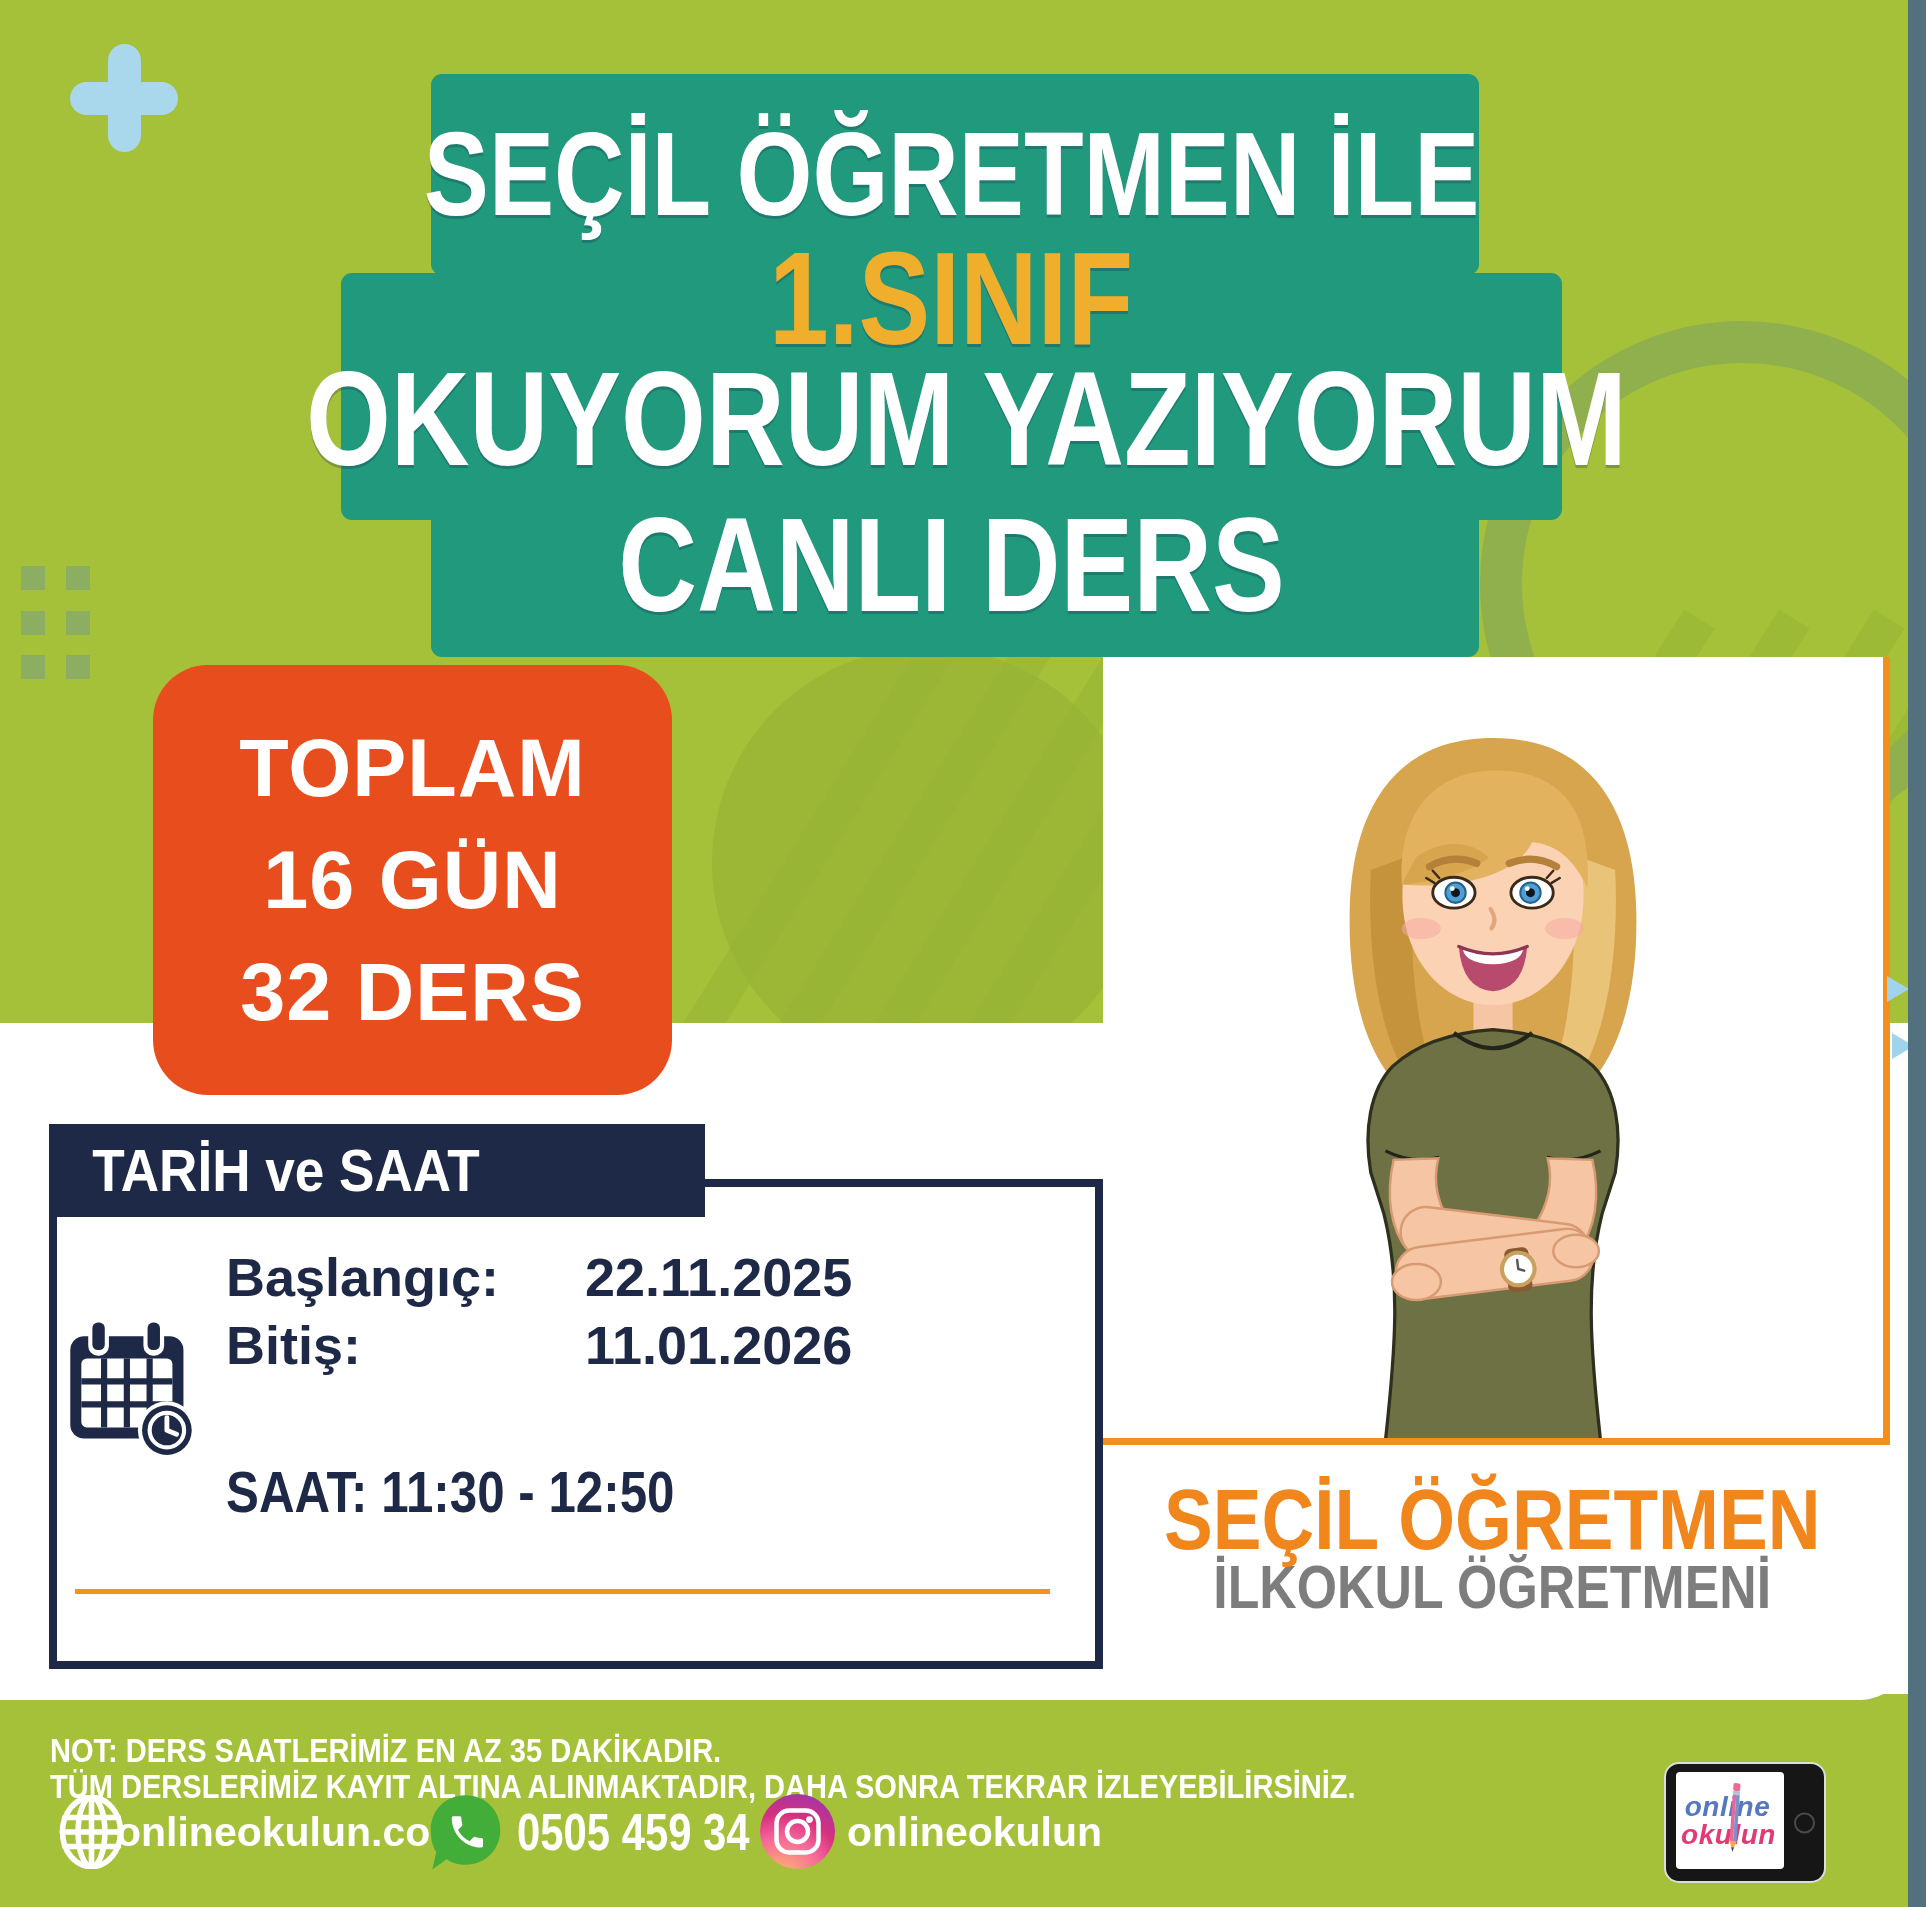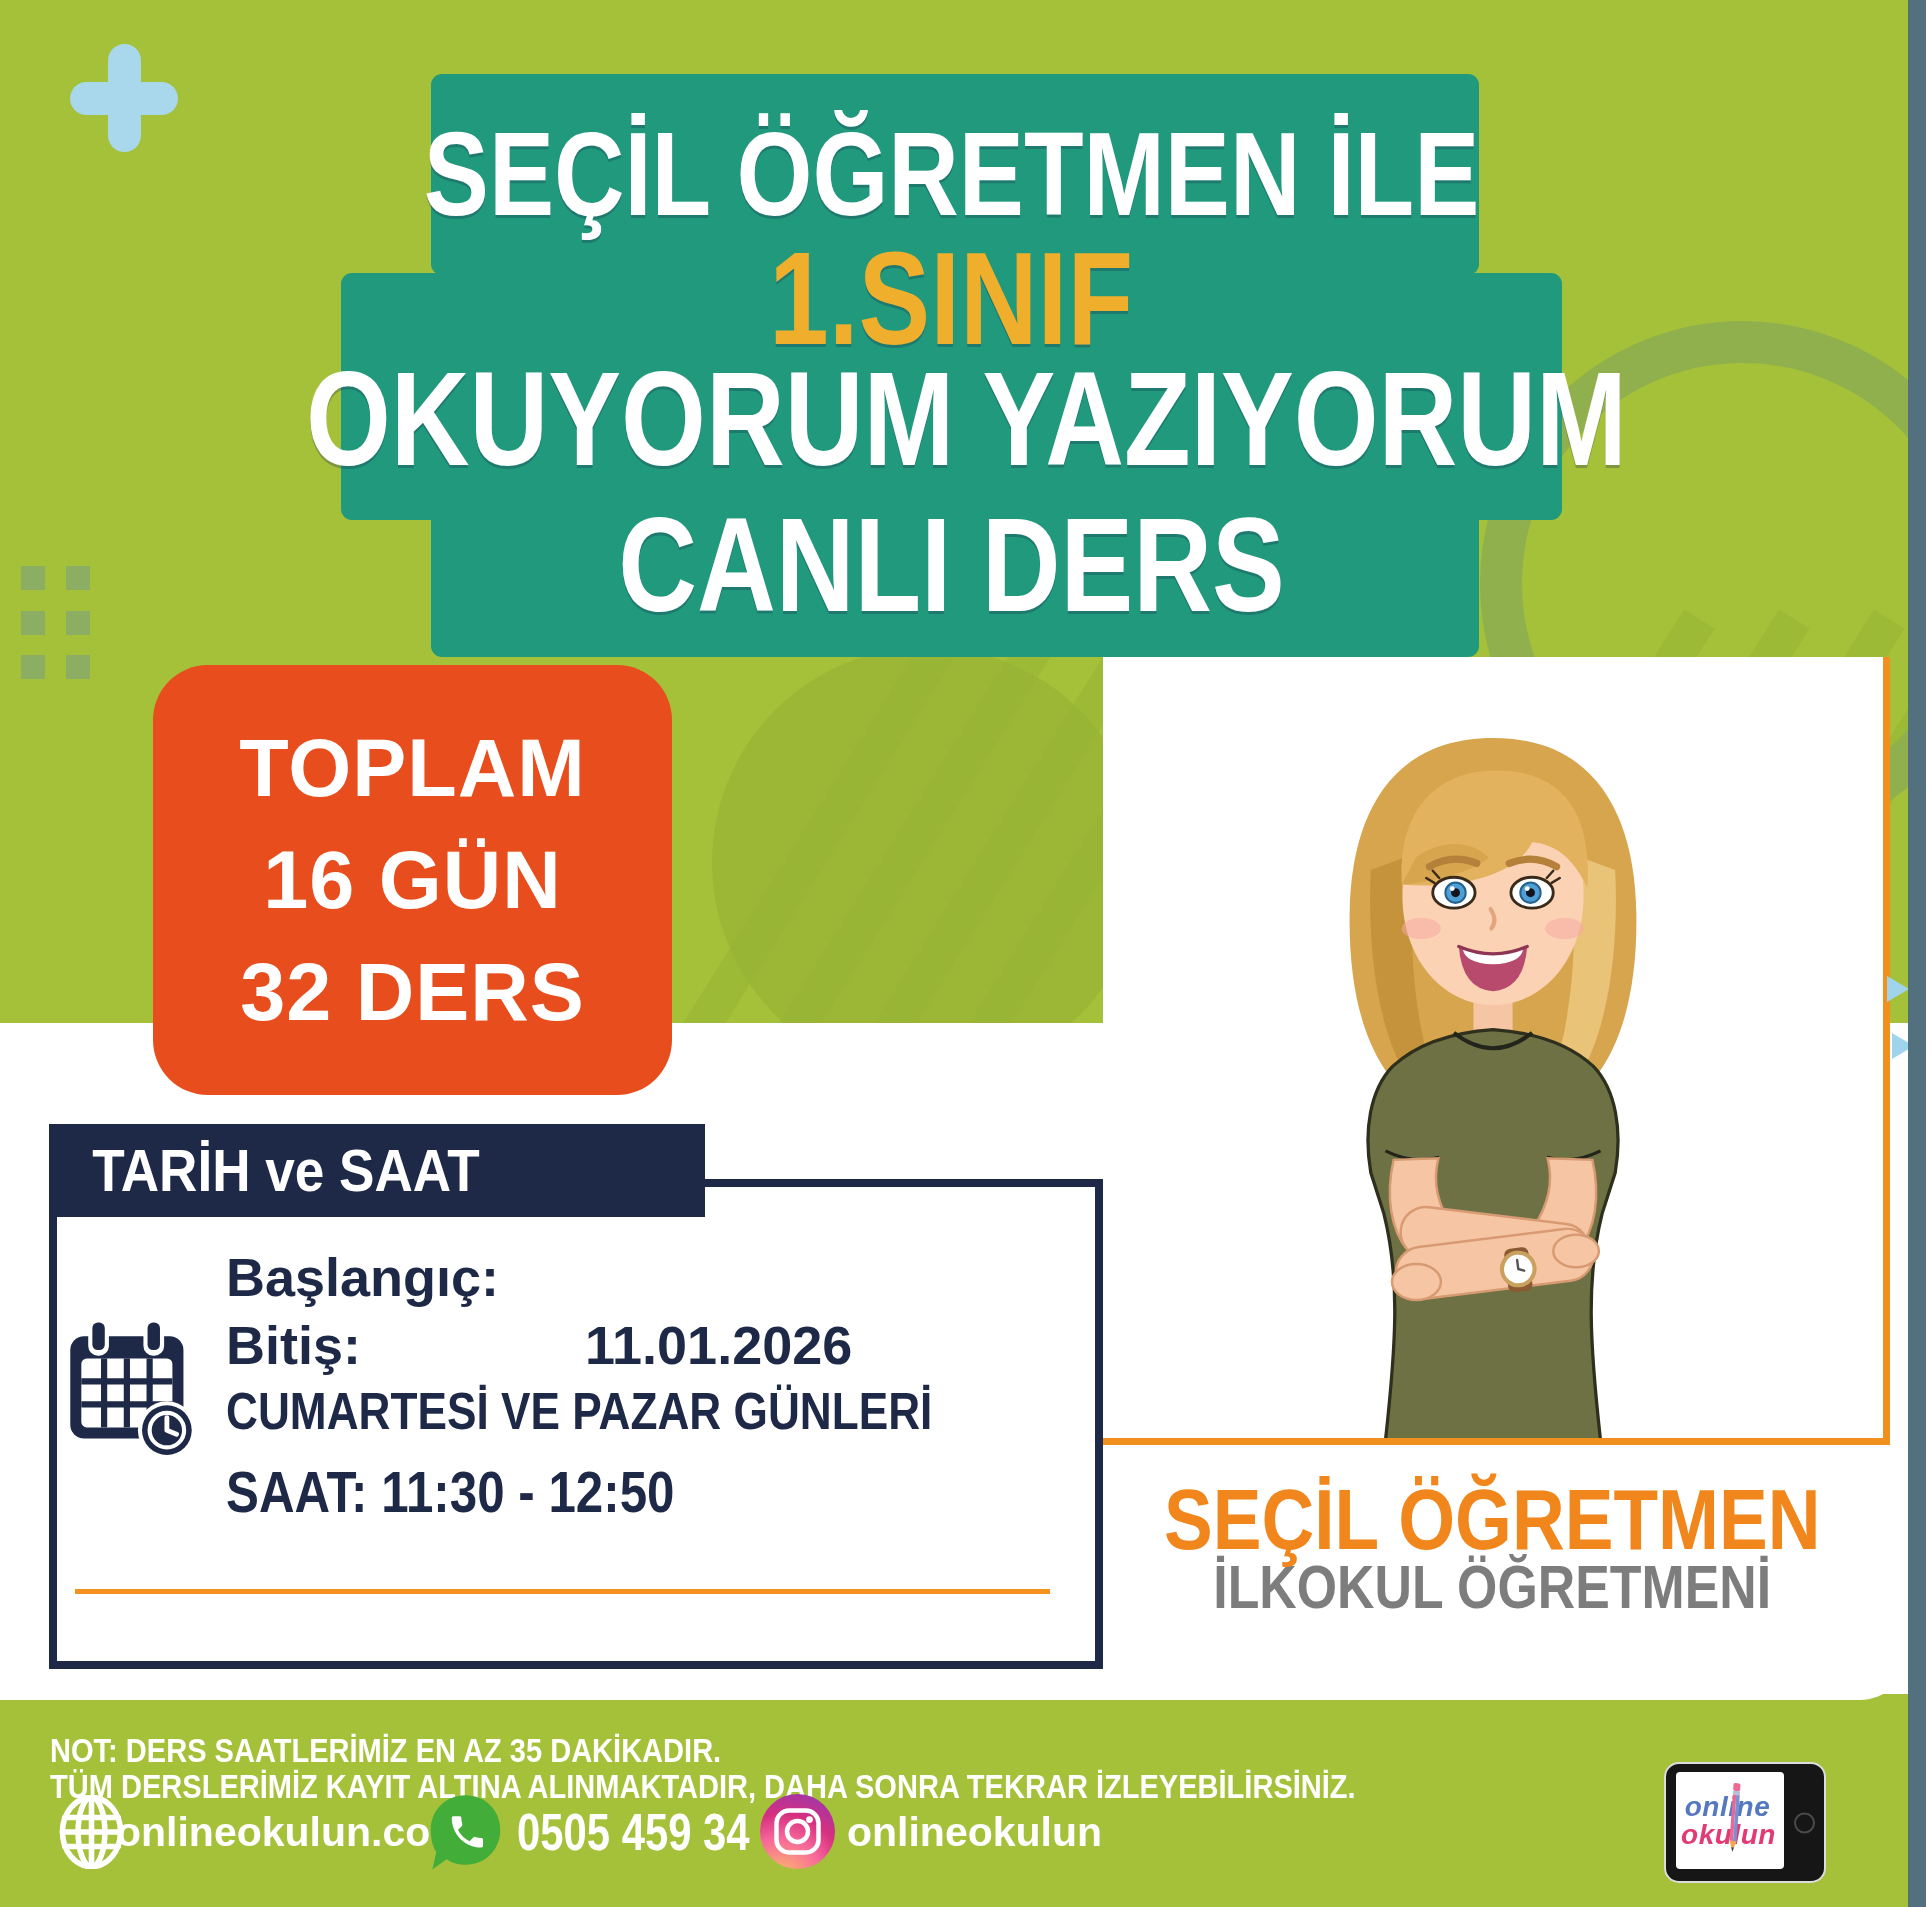--- a/index.html
+++ b/index.html
@@ -113,27 +113,25 @@
     <div>32 DERS</div>
   </div>
 
   <div class="abs" id="sched-box"></div>
   <div class="abs flexl" id="sched-header">
     <span class="condL" style="padding-left:48px;font-size:59px;transform:scaleX(.9);">TARİH ve SAAT</span>
   </div>
 
   <div class="abs srow" style="left:226px;top:1246px;width:853px;height:63px;">
     <span>Başlangıç:</span>
+    <span class="sval">22.11.2025</span>
   </div>
   <div class="abs srow" style="left:226px;top:1314px;width:853px;height:63px;">
     <span>Bitiş:</span>
     <span class="sval">11.01.2026</span>
-  </div>
-  <div class="abs srow" style="left:226px;top:1381px;width:878px;height:63px;font-size:52px;">
-    <span class="condL">CUMARTESİ VE PAZAR GÜNLERİ</span>
   </div>
   <div class="abs srow" style="left:226px;top:1458px;width:878px;height:70px;font-size:58px;">
     <span class="condL">SAAT: 11:30 - 12:50</span>
   </div>
   <div class="abs" id="divider"></div>
 
   <svg class="abs" style="left:62px;top:1317px;z-index:5;" width="138" height="138" viewBox="0 0 100 100">
     <rect x="6" y="14" width="82" height="74" rx="10" fill="#1e2947"></rect>
     <rect x="14" y="30" width="66" height="50" rx="4" fill="#ffffff"></rect>
     <g stroke="#1e2947" stroke-width="4.5">

